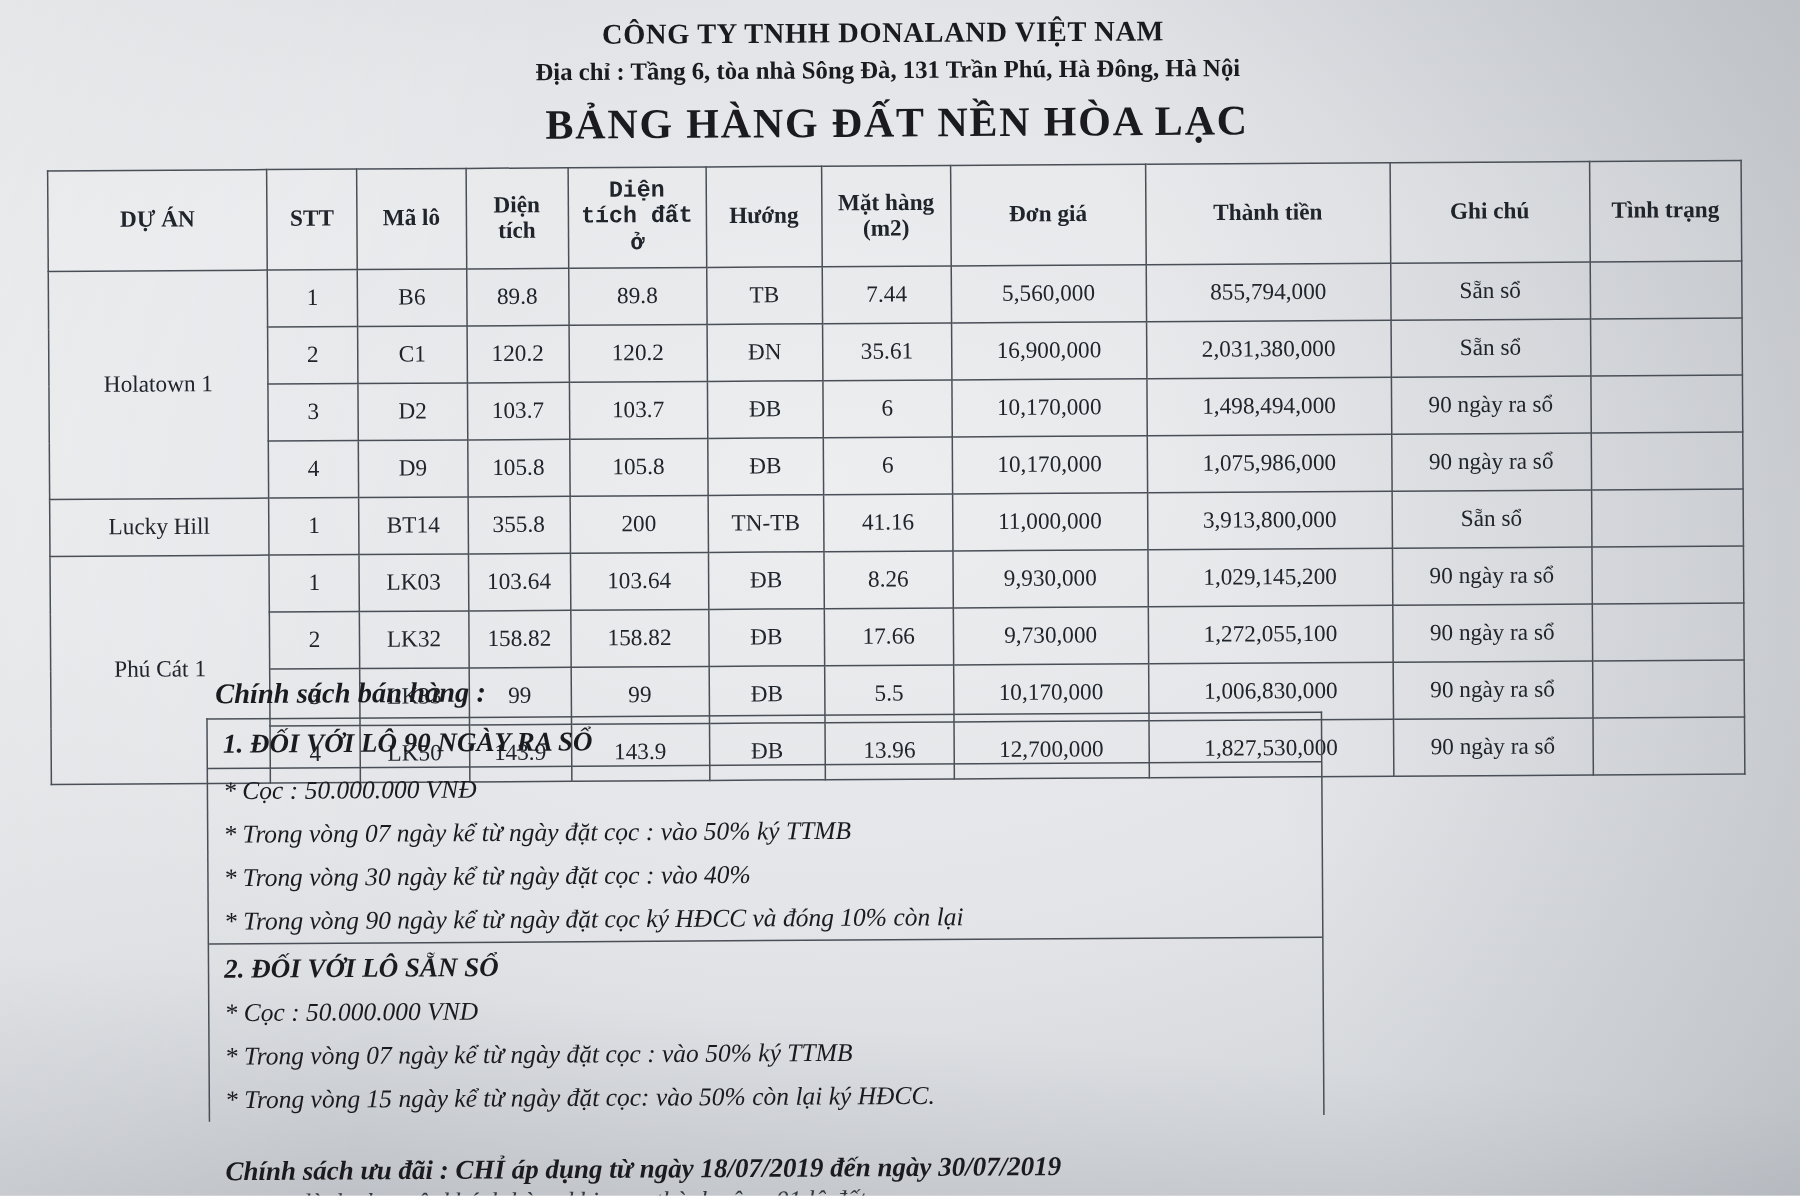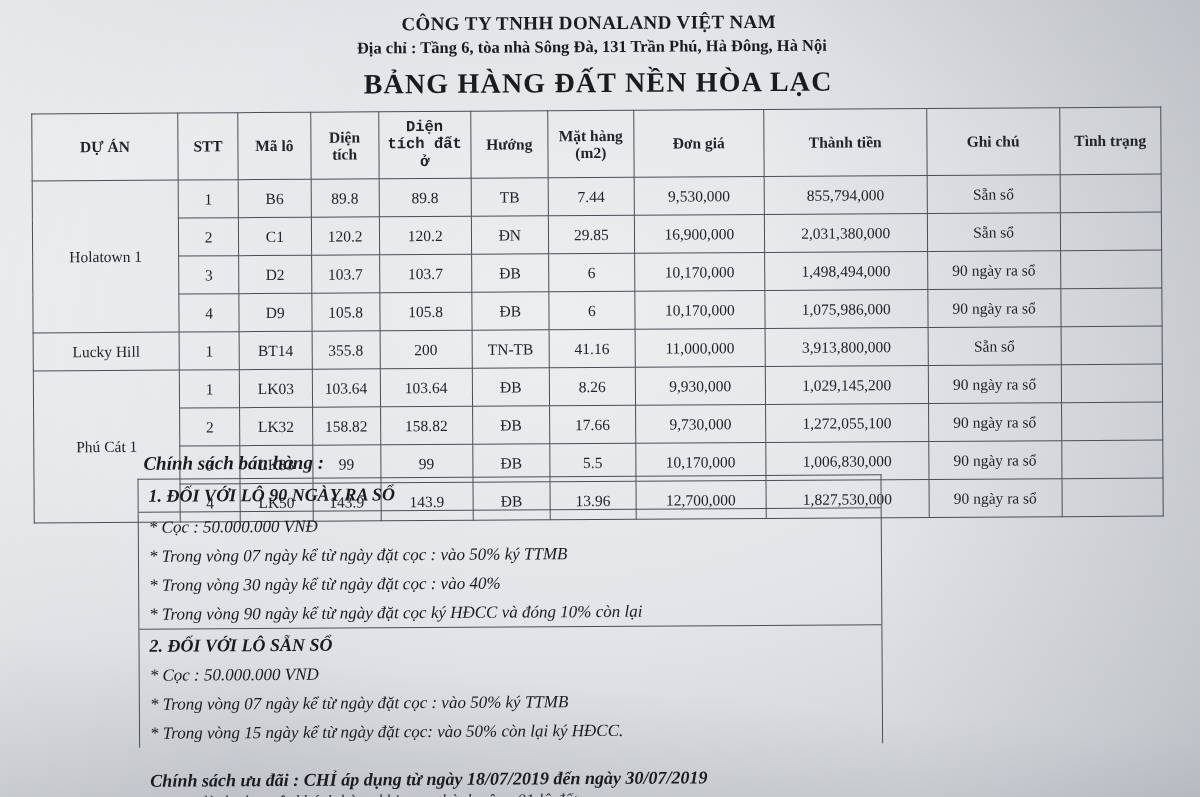--- a/index.html
+++ b/index.html
@@ -196,32 +196,32 @@
     <tbody>
 
       <tr>
         <td class="proj" rowspan="4">Holatown 1</td>
         <td>1</td>
         <td>B6</td>
         <td>89.8</td>
         <td>89.8</td>
         <td>TB</td>
         <td>7.44</td>
-        <td class="money">9,530,000</td>
+        <td class="money">5,560,000</td>
         <td class="money">855,794,000</td>
         <td class="note">Sẵn sổ</td>
         <td></td>
       </tr>
       <tr>
         <td>2</td>
         <td>C1</td>
         <td>120.2</td>
         <td>120.2</td>
         <td>ĐN</td>
-        <td>29.85</td>
+        <td>35.61</td>
         <td class="money">16,900,000</td>
         <td class="money">2,031,380,000</td>
         <td class="note">Sẵn sổ</td>
         <td></td>
       </tr>
       <tr>
         <td>3</td>
         <td>D2</td>
         <td>103.7</td>
         <td>103.7</td>

